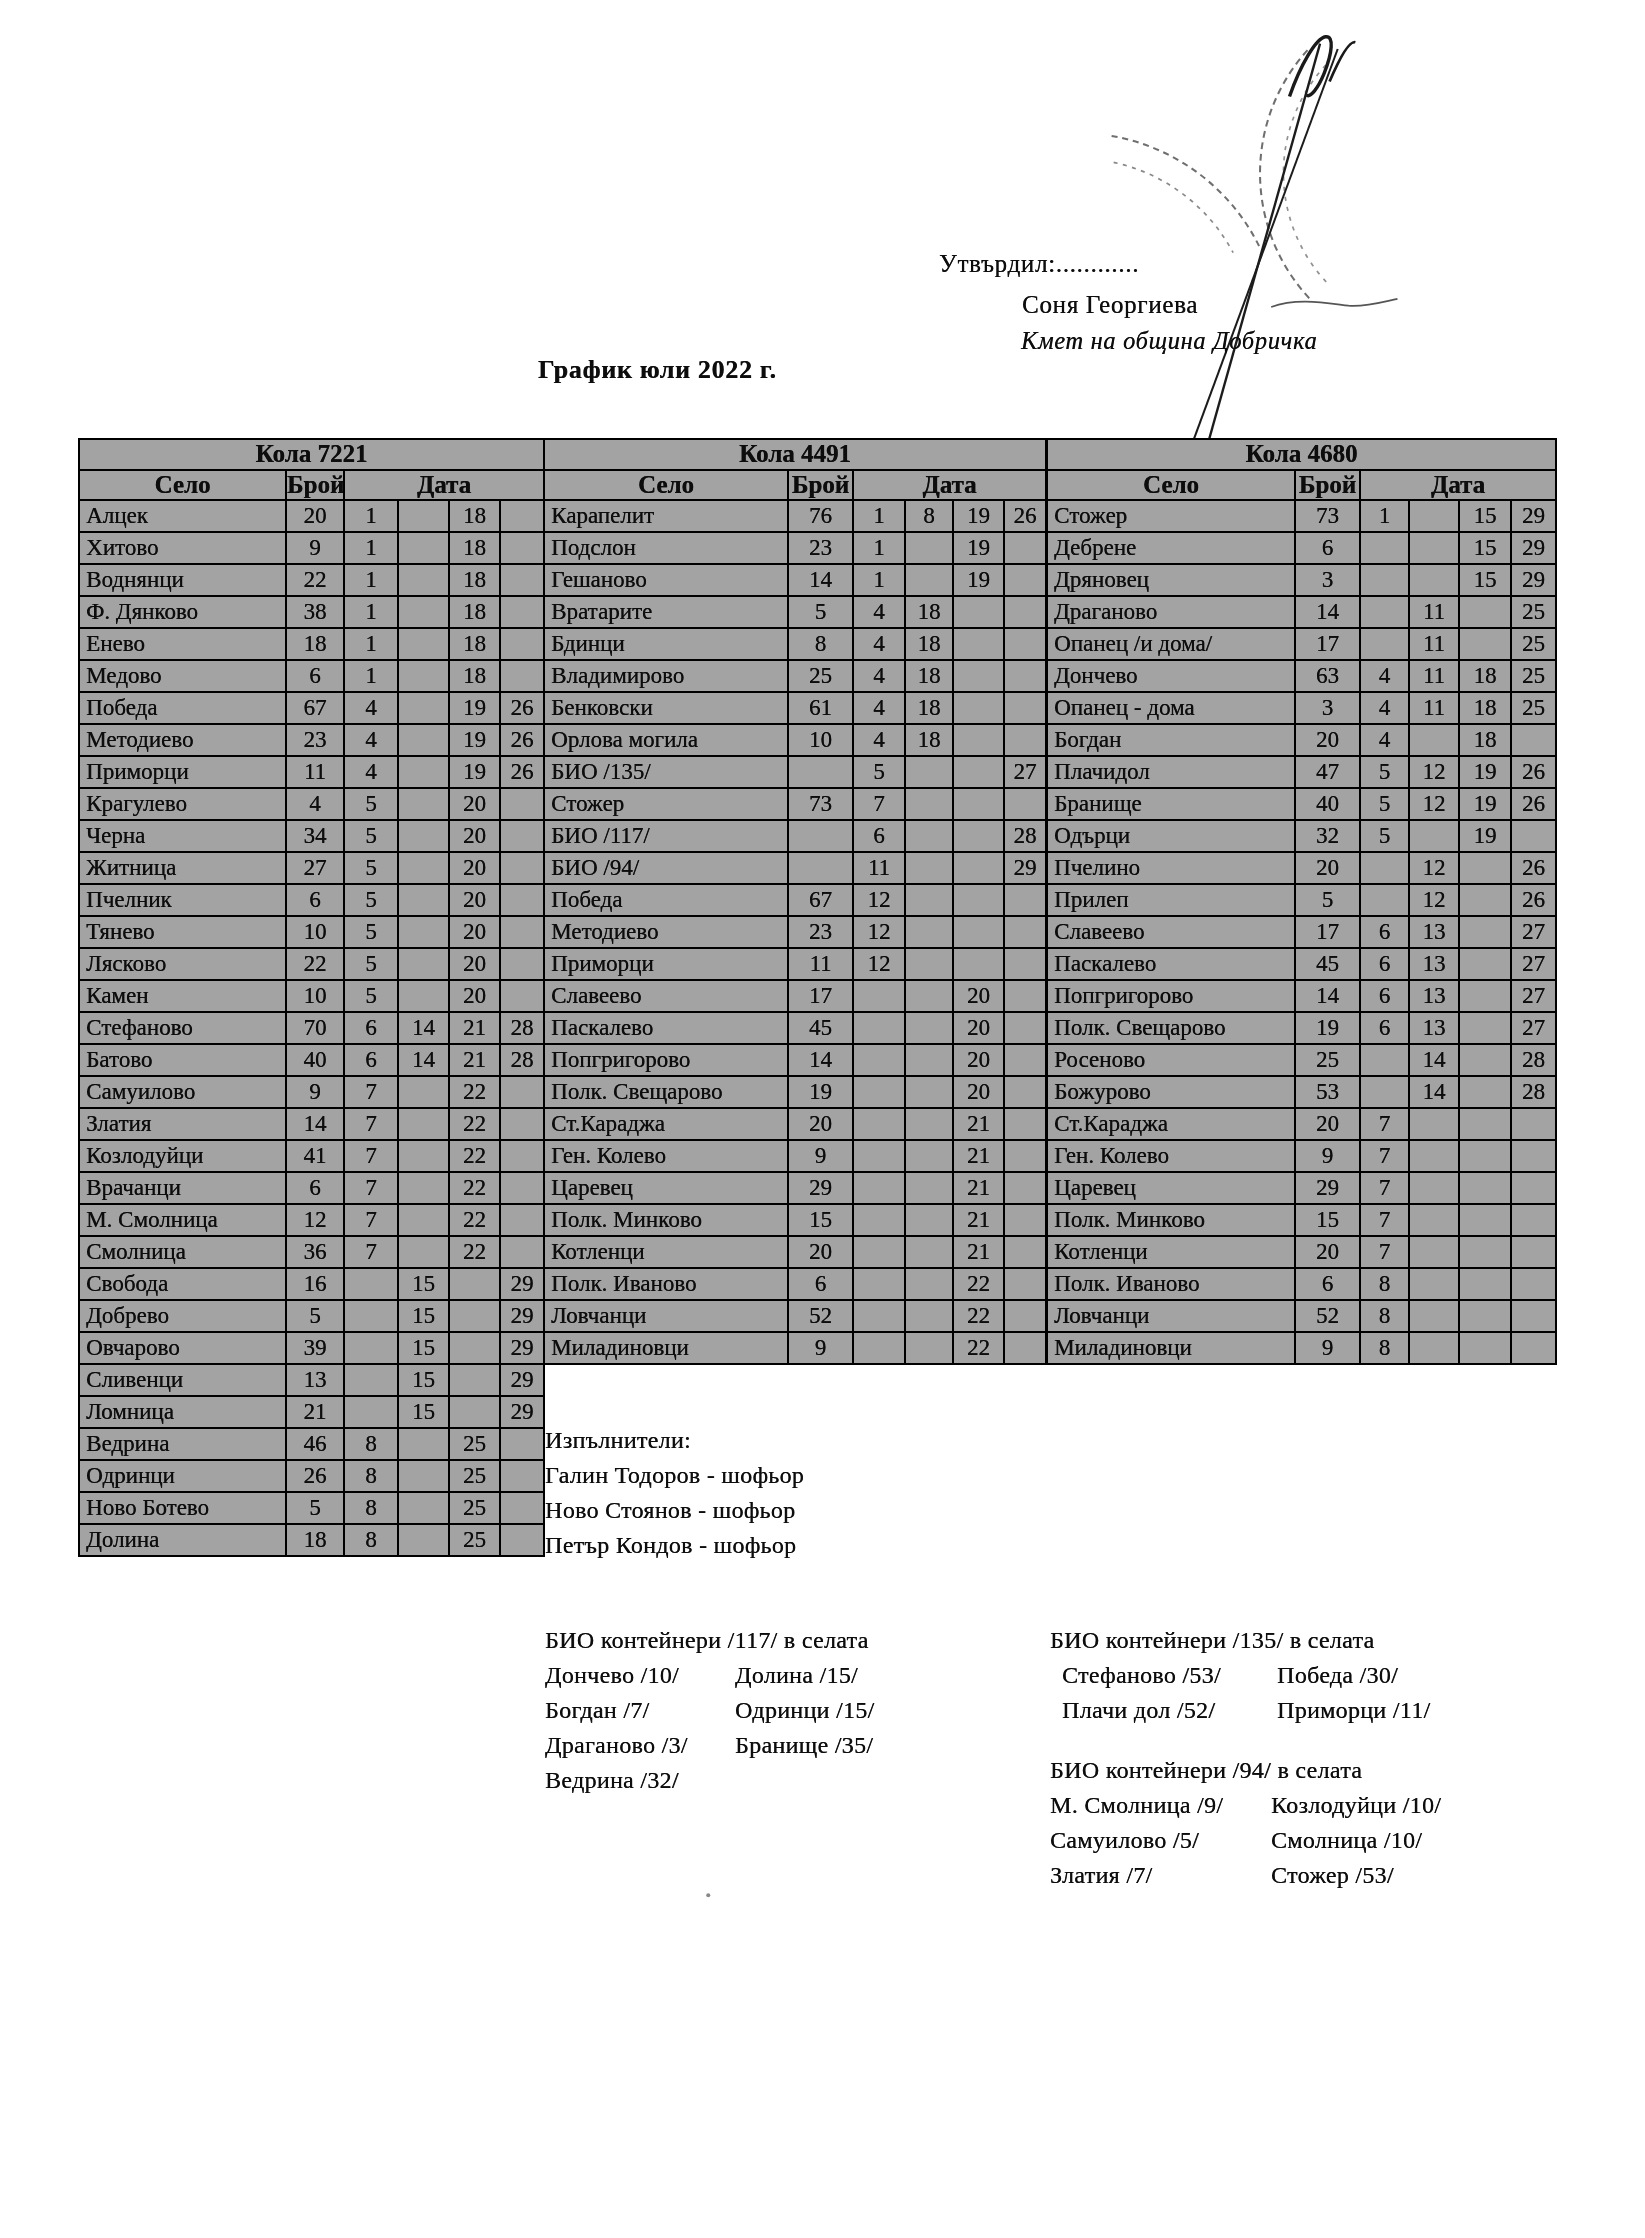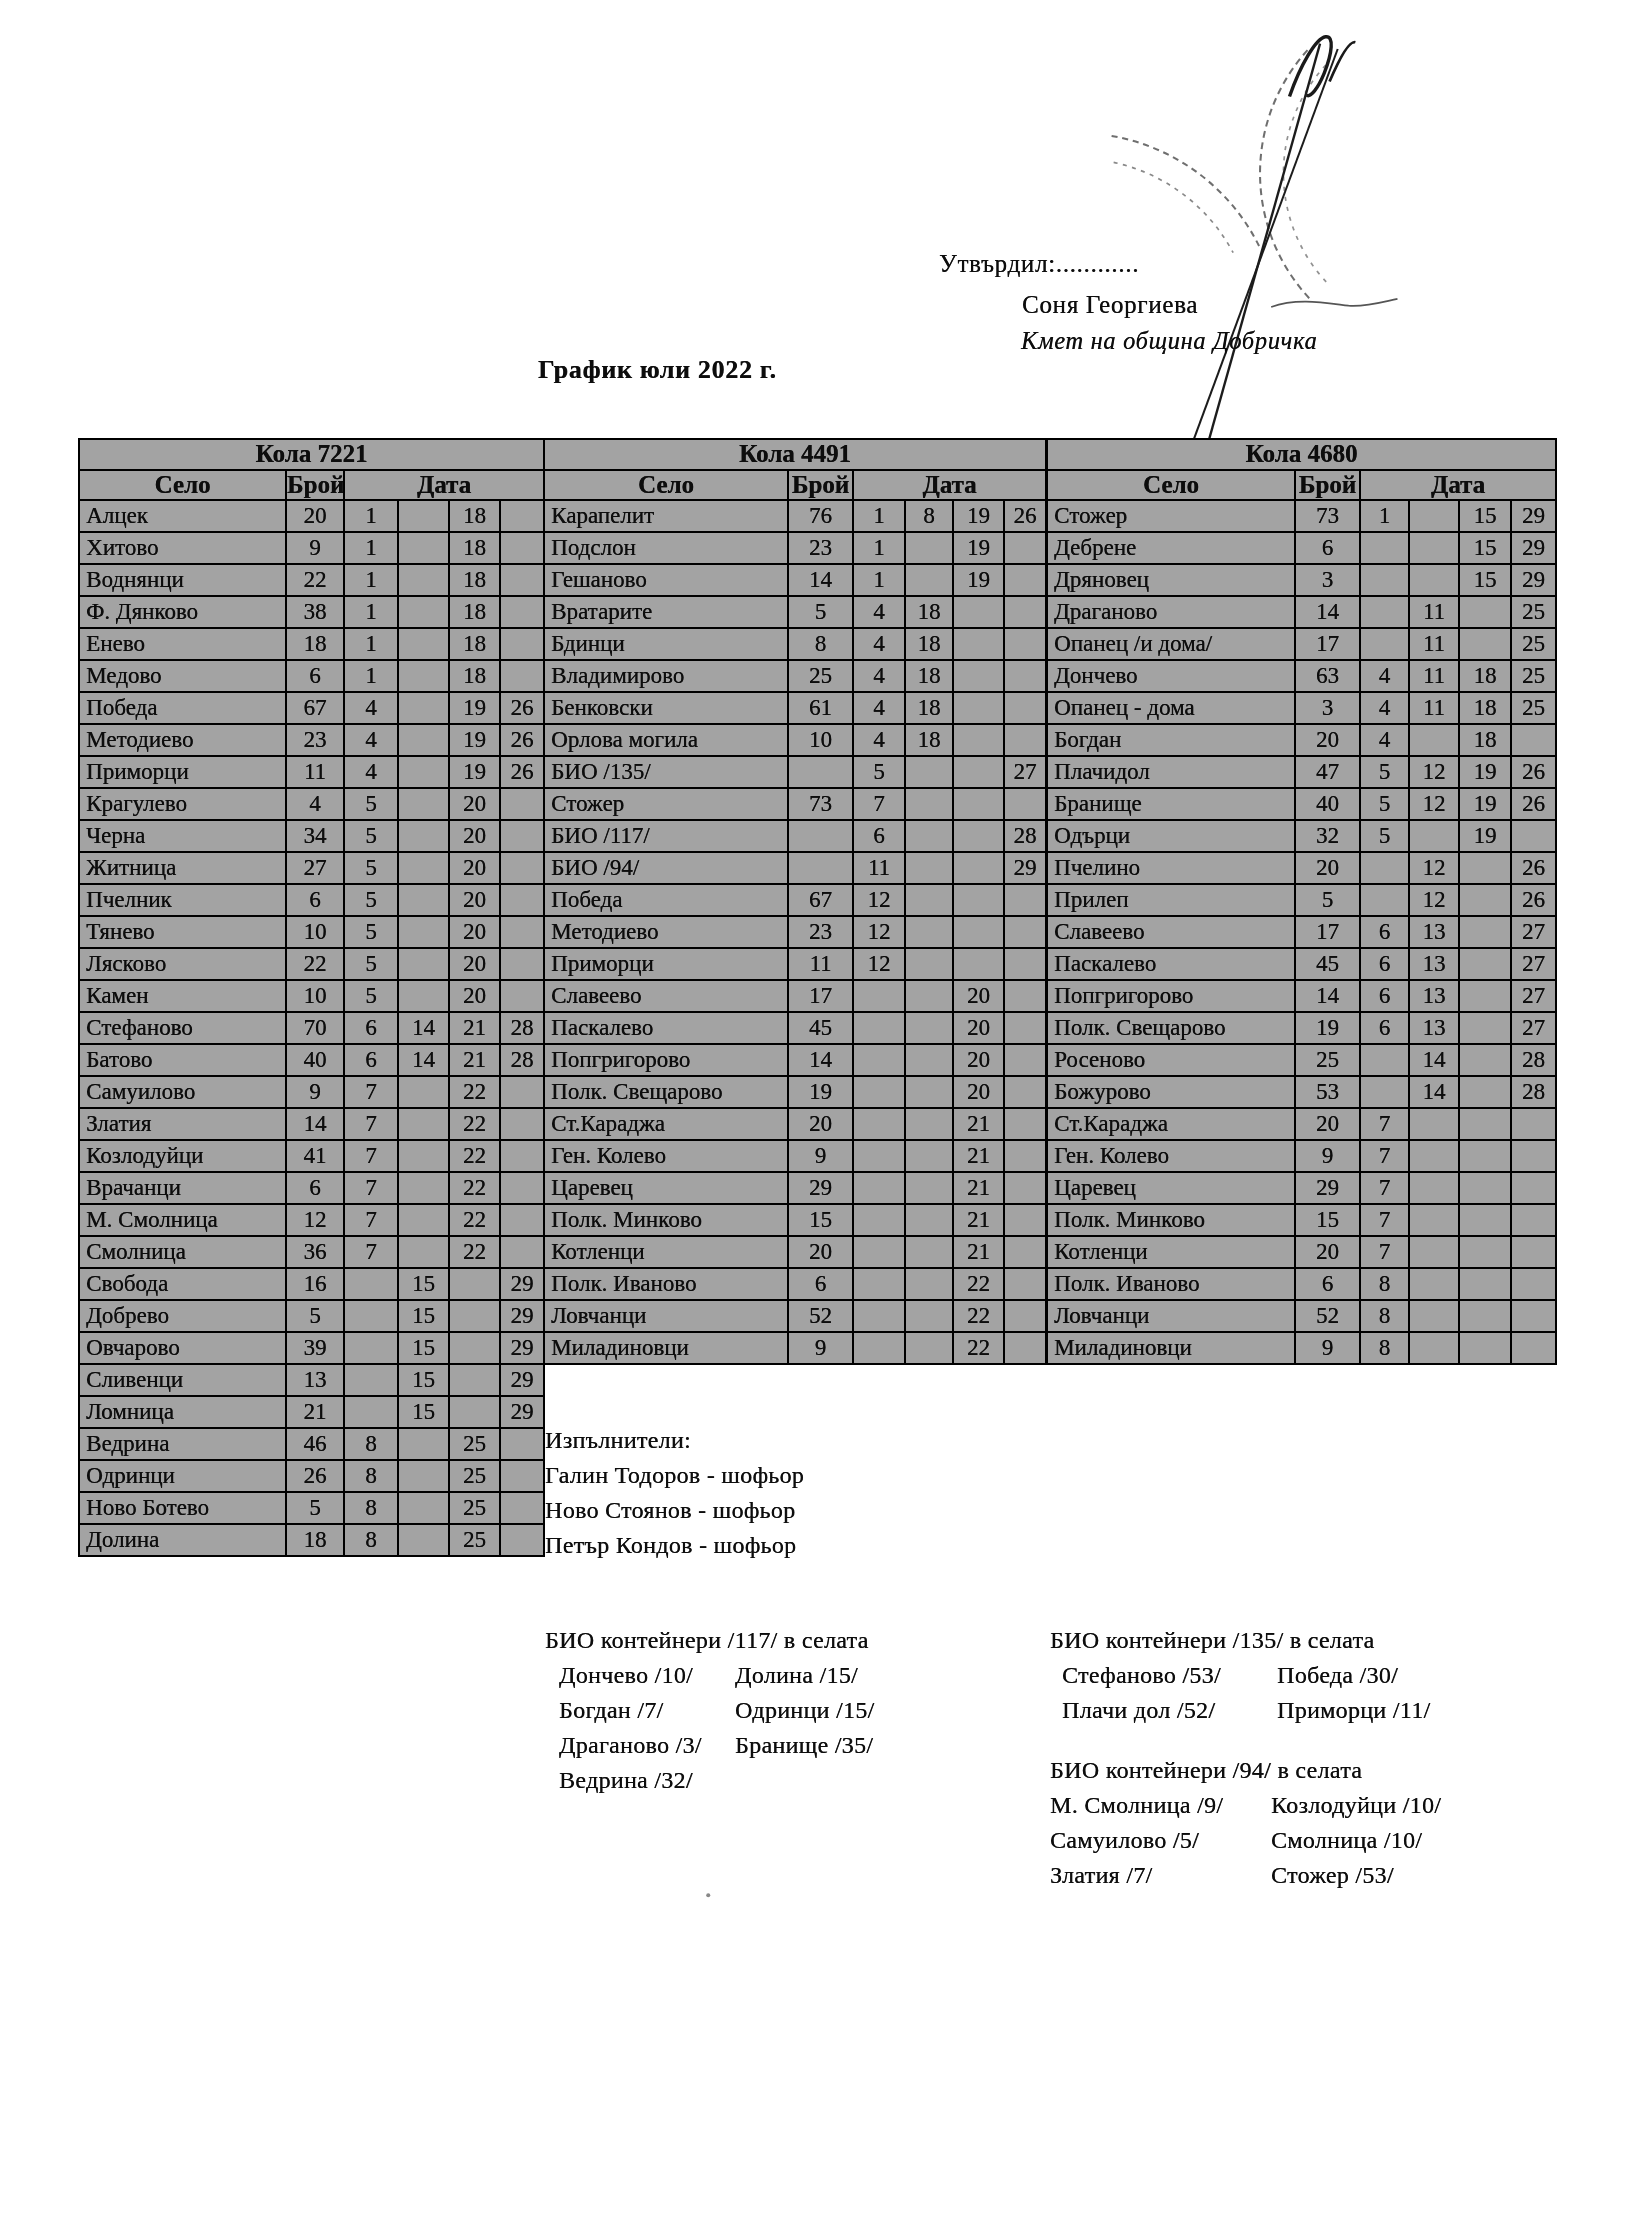--- a/index.html
+++ b/index.html
@@ -821,21 +821,21 @@
     <div class="line">Изпълнители:</div>
     <div>
         <div class="line">Галин Тодоров - шофьор</div>
         <div class="line">Ново Стоянов - шофьор</div>
         <div class="line">Петър Кондов - шофьор</div>
       </div>
   </div>
 
   <div class="bio ink" style="left:545px;top:1623px;width:475px;height:183px;">
     <div class="bio-title">БИО контейнери /117/ в селата</div>
-    <div class="bio-col" style="left:0;margin-left:14px;">
+    <div class="bio-col" style="left:0;">
         <div class="line">Дончево /10/</div>
         <div class="line">Богдан /7/</div>
         <div class="line">Драганово /3/</div>
         <div class="line">Ведрина /32/</div>
       </div>
     <div class="bio-col" style="left:190px;">
         <div class="line">Долина /15/</div>
         <div class="line">Одринци /15/</div>
         <div class="line">Бранище /35/</div>
       </div>

